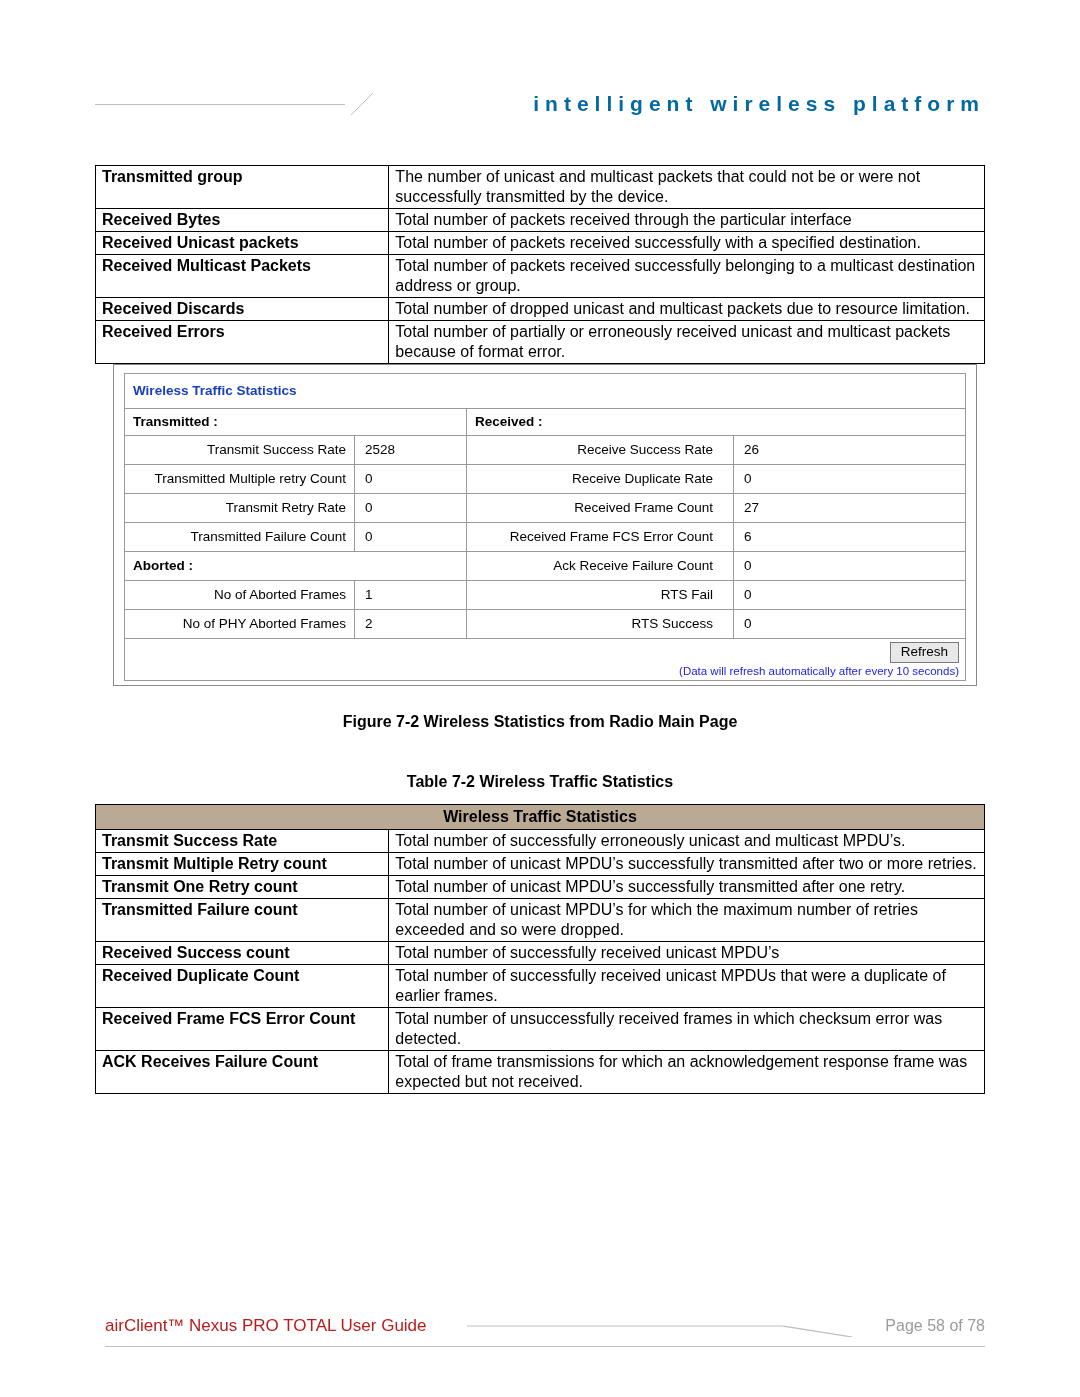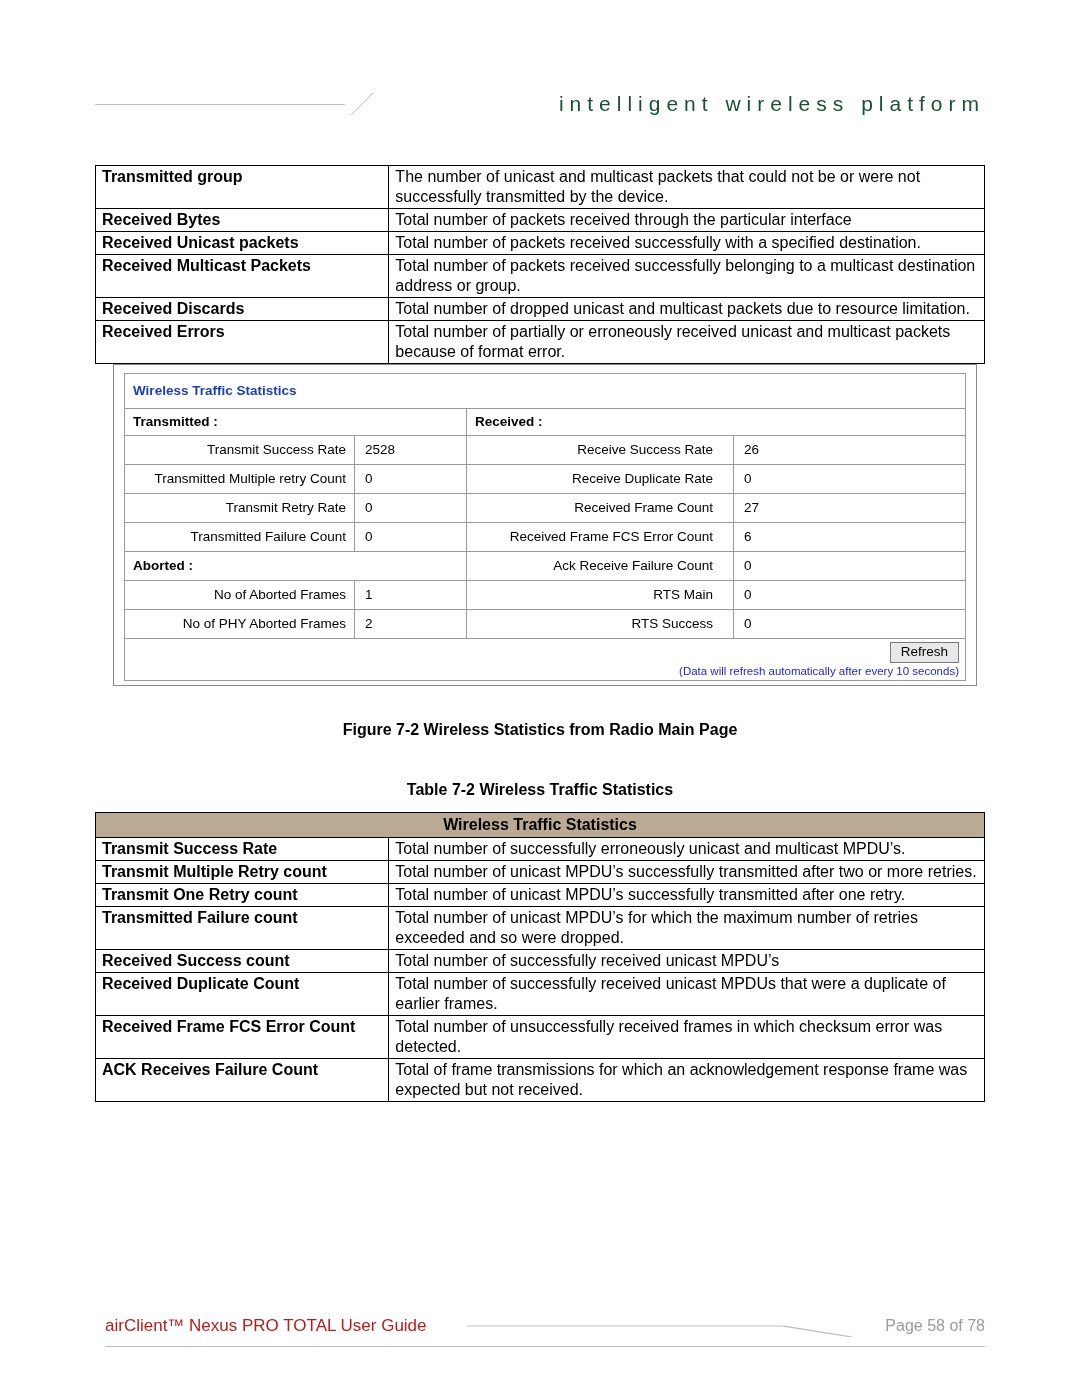--- a/index.html
+++ b/index.html
@@ -35,24 +35,24 @@
   .header-diag {
     width: 22px;
     height: 22px;
     position: relative;
     margin-left: 6px;
   }
   .header-diag svg { display: block; }
   .header-title {
     flex: 1 1 auto;
     text-align: right;
-    color: #14532d;
+    color: #0369a1;
     letter-spacing: 6px;
     font-size: 21px;
-    font-weight: 400;
+    font-weight: 700;
     white-space: nowrap;
     padding-left: 8px;
   }
 
   
   .content {
     margin-top: 85px;
     font-size: 16px;
     line-height: 1.25;
   }
@@ -145,21 +145,21 @@
   .refresh-note {
     display: block;
     color: #2222e0;
     font-size: 11.5px;
     margin-top: 1px;
   }
 
   .caption {
     text-align: center;
     font-weight: 700;
-    margin: 34px 0;
+    margin: 26px 0;
   }
   .caption2 {
     text-align: center;
     font-weight: 700;
     margin: 40px 0 12px 0;
   }
 
   
   .footer {
     position: absolute;
@@ -277,21 +277,21 @@
               <td class="val2">6</td>
             </tr>
             <tr>
               <td class="hdr" colspan="2">Aborted :</td>
               <td class="label2">Ack Receive Failure Count</td>
               <td class="val2">0</td>
             </tr>
             <tr>
               <td class="label">No of Aborted Frames</td>
               <td class="val">1</td>
-              <td class="label2">RTS Main</td>
+              <td class="label2">RTS Fail</td>
               <td class="val2">0</td>
             </tr>
             <tr>
               <td class="label">No of PHY Aborted Frames</td>
               <td class="val">2</td>
               <td class="label2">RTS Success</td>
               <td class="val2">0</td>
             </tr>
           </tbody>
         <tbody>

